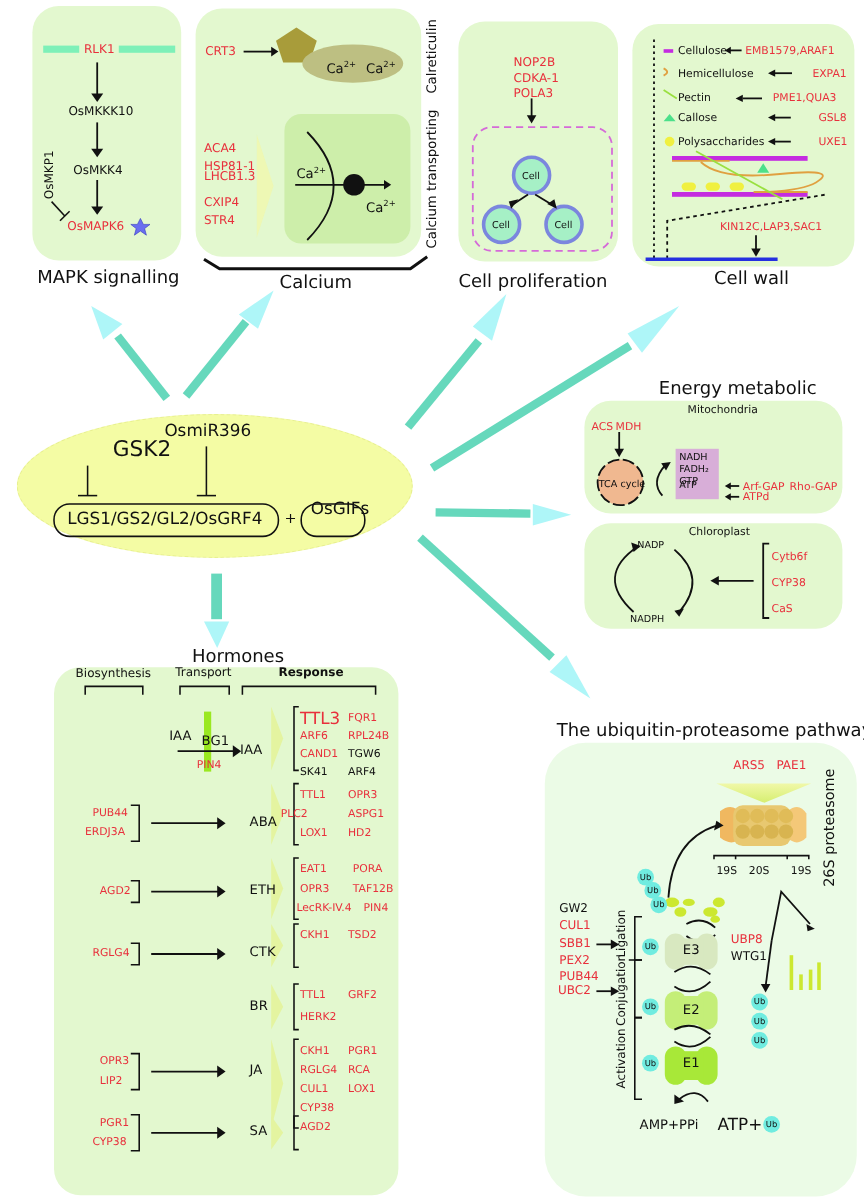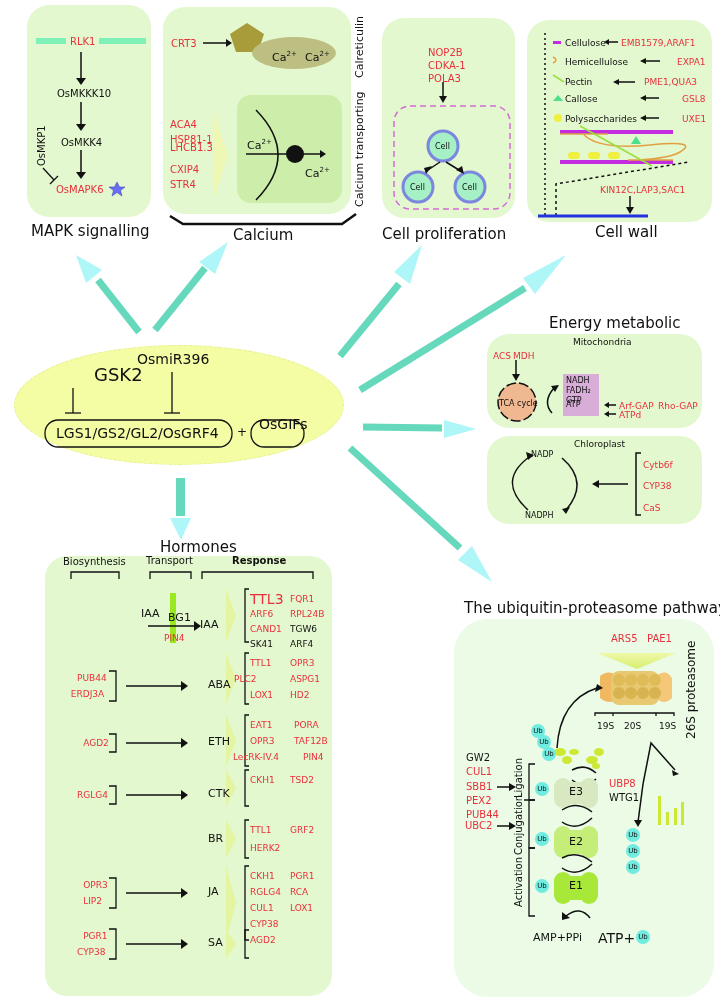--- a/index.html
+++ b/index.html
@@ -288,21 +288,21 @@
     <span class="t red" style="left: 234px; top: 673px; font-size: 9px;">PLC2</span>
     <span class="t red" style="left: 290px; top: 673px; font-size: 9px;">ASPG1</span>
     <span class="t red" style="left: 250px; top: 689px; font-size: 9px;">LOX1</span>
     <span class="t red" style="left: 290px; top: 689px; font-size: 9px;">HD2</span>
     <span class="t blk" style="left: 208px; top: 736px; font-size: 11px;">ETH</span>
     <span class="t red" style="left: 83.2px; top: 737px; font-size: 9px;">AGD2</span>
     <span class="t red" style="left: 250px; top: 719px; font-size: 9px;">EAT1</span>
     <span class="t red" style="left: 294px; top: 719px; font-size: 9px;">PORA</span>
     <span class="t red" style="left: 250px; top: 735px; font-size: 9px;">OPR3</span>
     <span class="t red" style="left: 294px; top: 735px; font-size: 9px;">TAF12B</span>
-    <span class="t red" style="left: 233px; top: 751px; font-size: 9px;">LecRK-IV.4</span>
+    <span class="t red" style="left: 247px; top: 751px; font-size: 9px;">LecRK-IV.4</span>
     <span class="t red" style="left: 303px; top: 751px; font-size: 9px;">PIN4</span>
     <span class="t blk" style="left: 208px; top: 788px; font-size: 11px;">CTK</span>
     <span class="t red" style="left: 77px; top: 789px; font-size: 9px;">RGLG4</span>
     <span class="t red" style="left: 250px; top: 774px; font-size: 9px;">CKH1</span>
     <span class="t red" style="left: 290px; top: 774px; font-size: 9px;">TSD2</span>
     <span class="t blk" style="left: 208px; top: 833px; font-size: 11px;">BR</span>
     <span class="t red" style="left: 250px; top: 824px; font-size: 9px;">TTL1</span>
     <span class="t red" style="left: 290px; top: 824px; font-size: 9px;">GRF2</span>
     <span class="t red" style="left: 250px; top: 842px; font-size: 9px;">HERK2</span>
     <span class="t blk" style="left: 208px; top: 886px; font-size: 11px;">JA</span>

